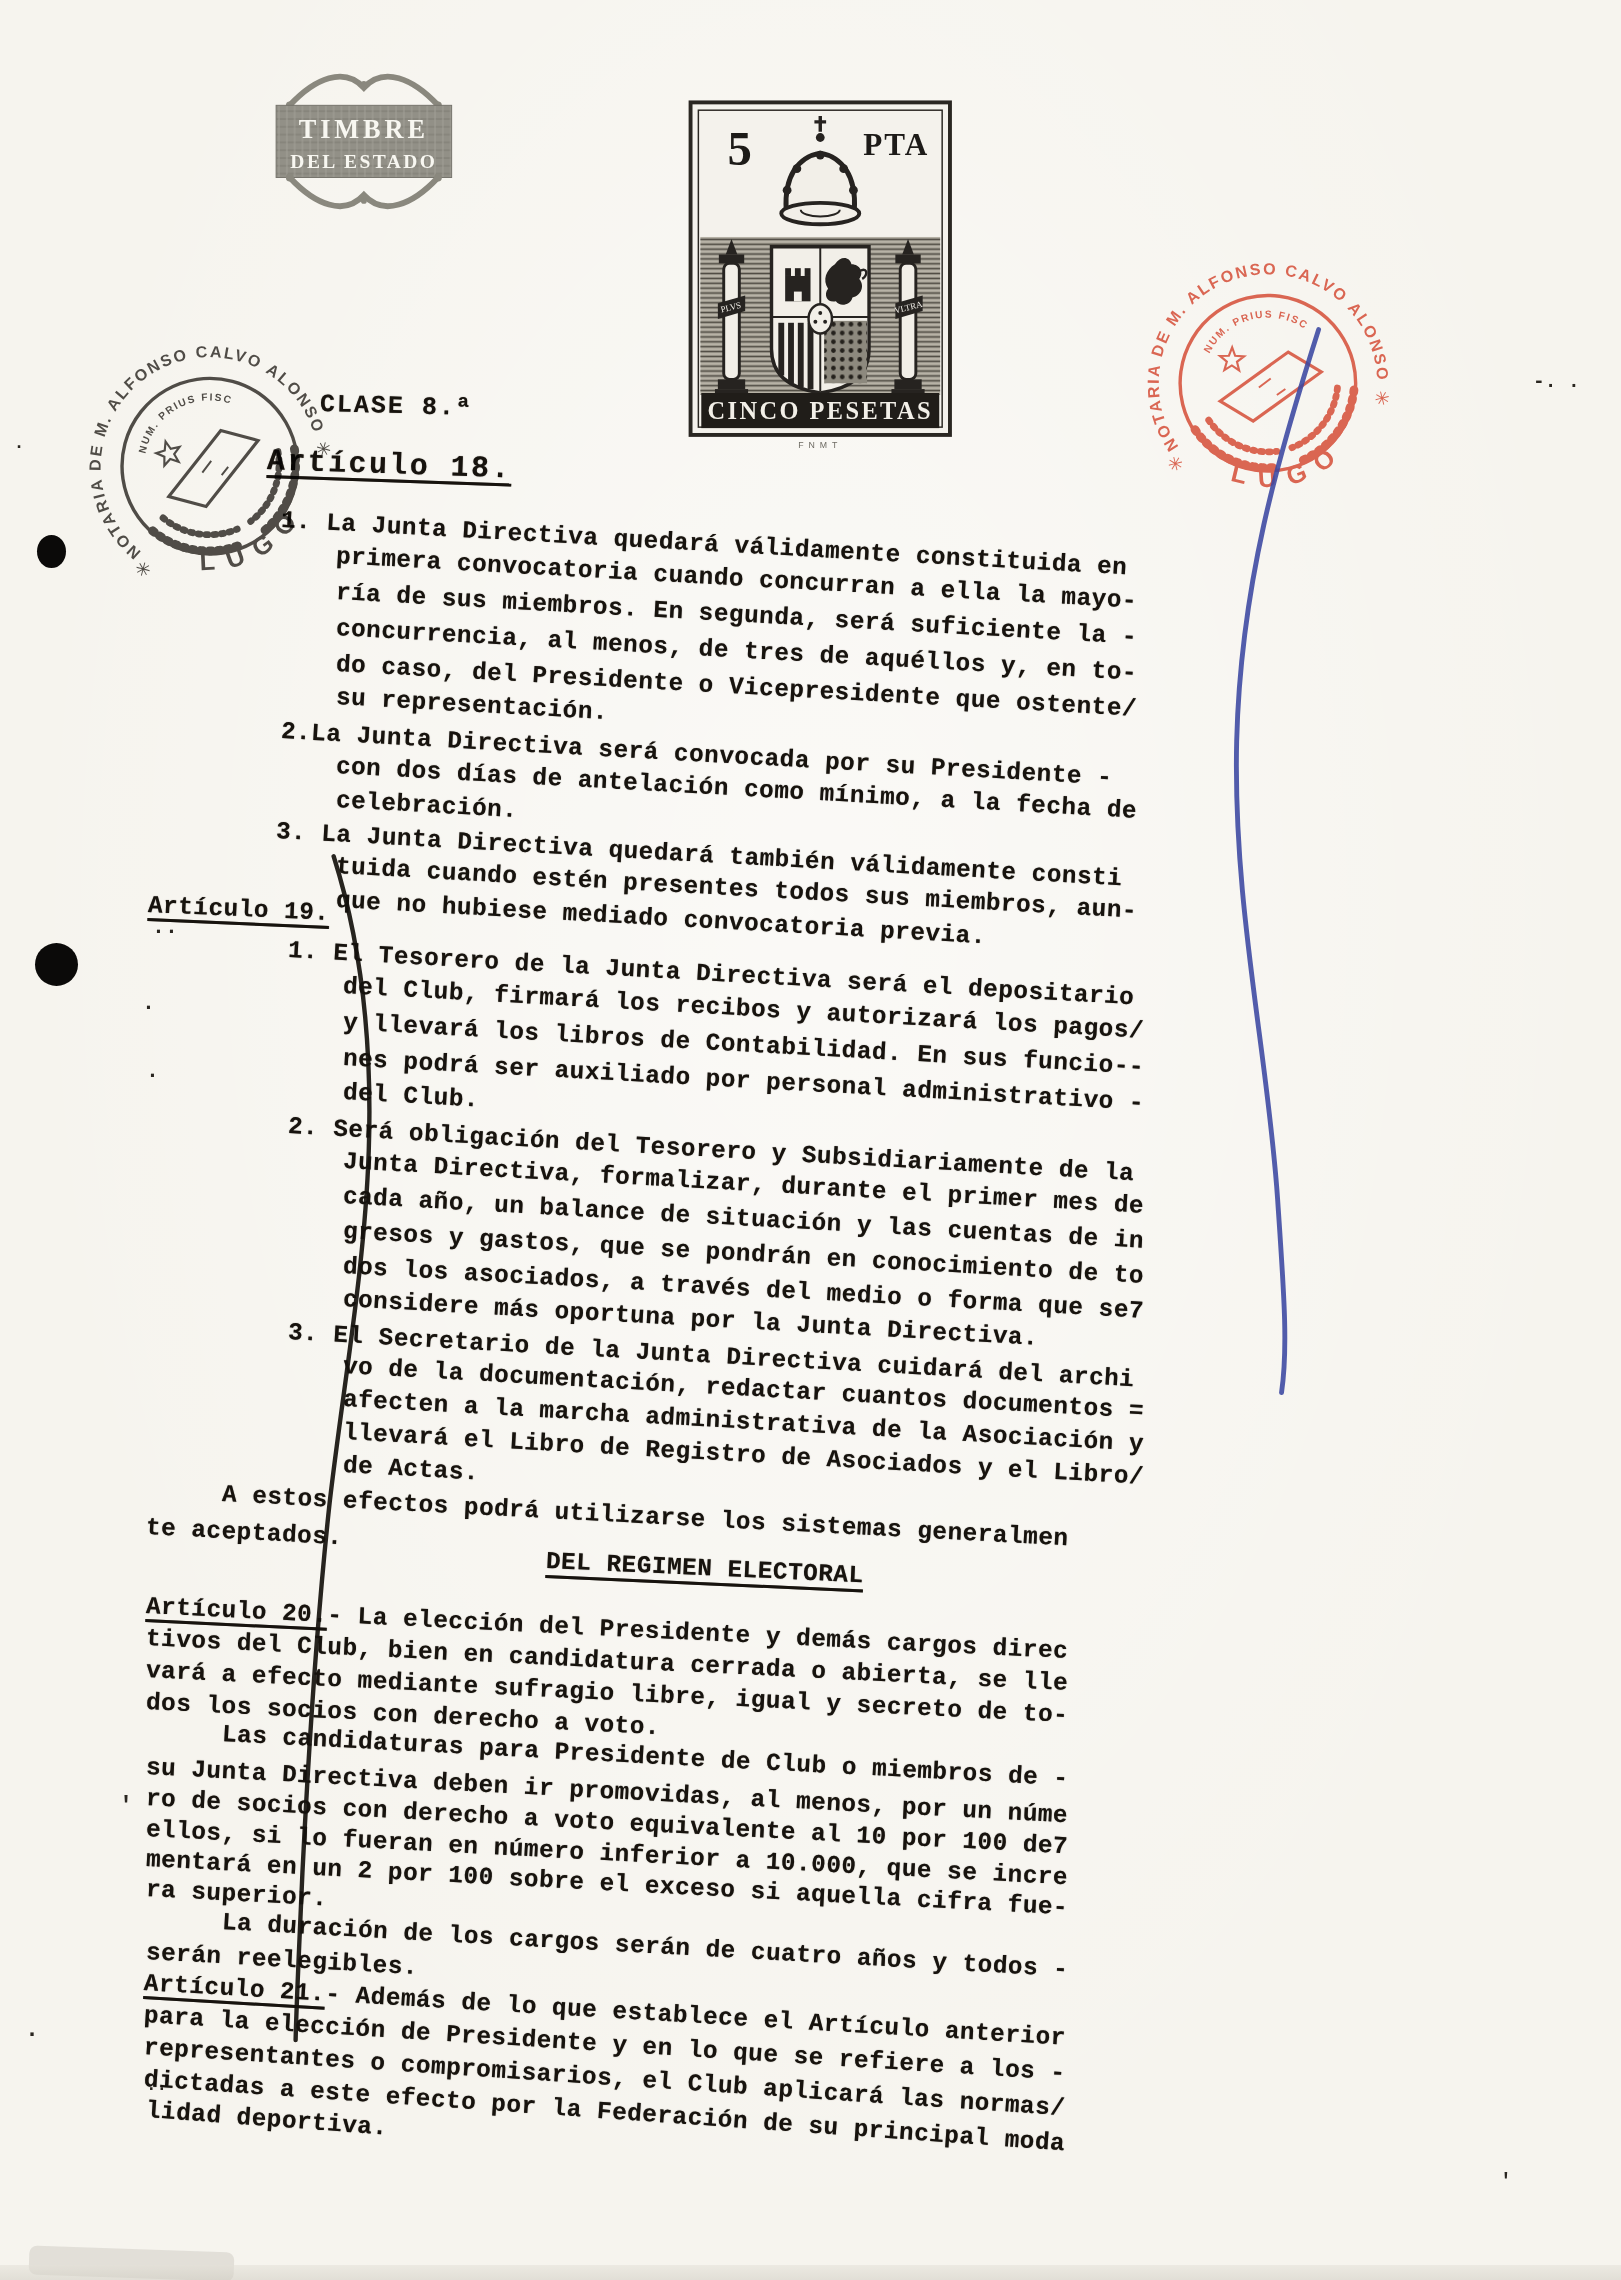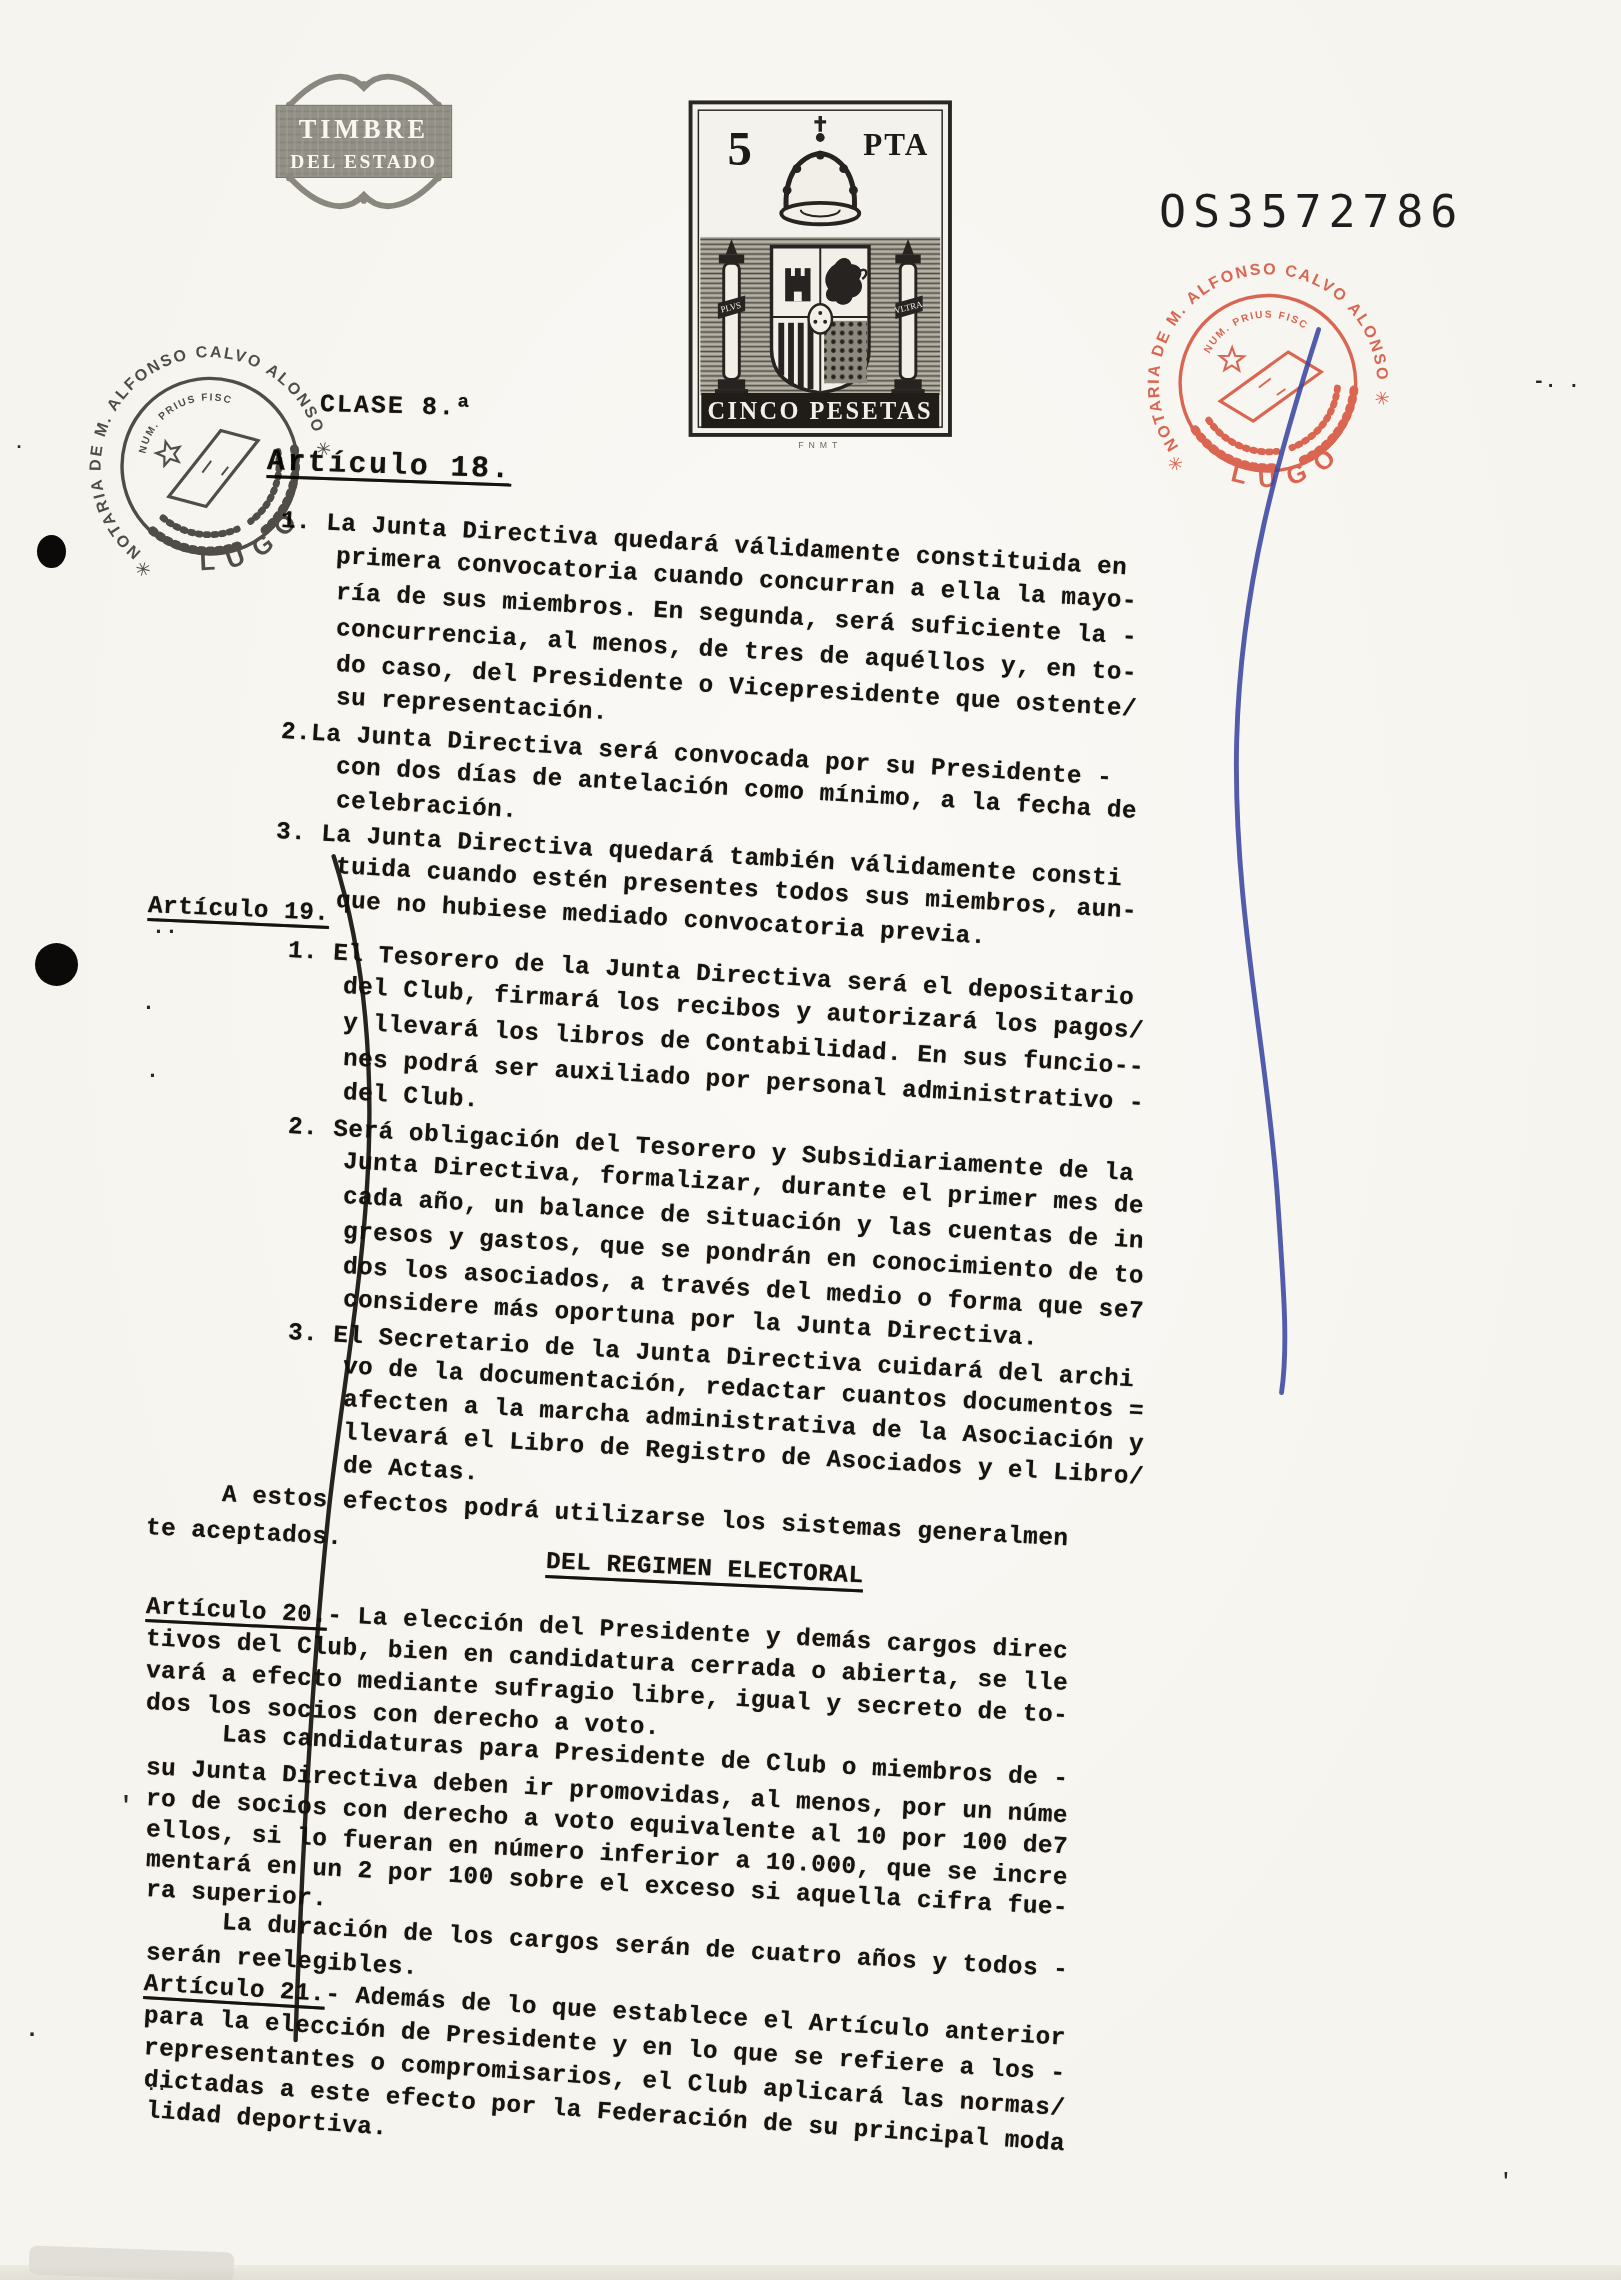--- a/index.html
+++ b/index.html
@@ -85,21 +85,20 @@
       <div class="tline" style="left: 146px; top: 1875px; transform: rotate(3deg);">ra superior.</div>
       <div class="tline" style="left: 222px; top: 1908px; transform: rotate(3.2deg);">La duración de los cargos serán de cuatro años y todos -</div>
       <div class="tline" style="left: 146px; top: 1938px; transform: rotate(3.2deg);">serán reelegibles.</div>
       <div class="tline" style="left: 144px; top: 1969px; transform: rotate(3.4deg);"><span class="upre">Artículo 21.</span><span>- Además de lo que establece el Artículo anterior</span></div>
       <div class="tline" style="left: 144px; top: 2001px; transform: rotate(3.6deg);">para la elección de Presidente y en lo que se refiere a los -</div>
       <div class="tline" style="left: 144px; top: 2033px; transform: rotate(3.8deg);">representantes o compromisarios, el Club aplicará las normas/</div>
       <div class="tline" style="left: 144px; top: 2065px; transform: rotate(4deg);">dictadas a este efecto por la Federación de su principal moda</div>
       <div class="tline" style="left: 146px; top: 2096px; transform: rotate(4.2deg);">lidad deportiva.</div>
     </div>
 
-  <div id="serial">OS3572786</div>
 
   <svg id="artwork" viewBox="0 0 1663 2338">
     <defs>
       <pattern id="hatchH" width="6" height="5" patternUnits="userSpaceOnUse">
         <rect width="6" height="5" fill="#b7b2a6"></rect>
         <path d="M0,2.5 H6" stroke="#4e4a42" stroke-width="1.7"></path>
       </pattern>
       <pattern id="chainDots" width="9" height="9" patternUnits="userSpaceOnUse">
         <rect width="9" height="9" fill="#8d897e"></rect>
         <circle cx="4.5" cy="4.5" r="2.4" fill="#24211c"></circle>

